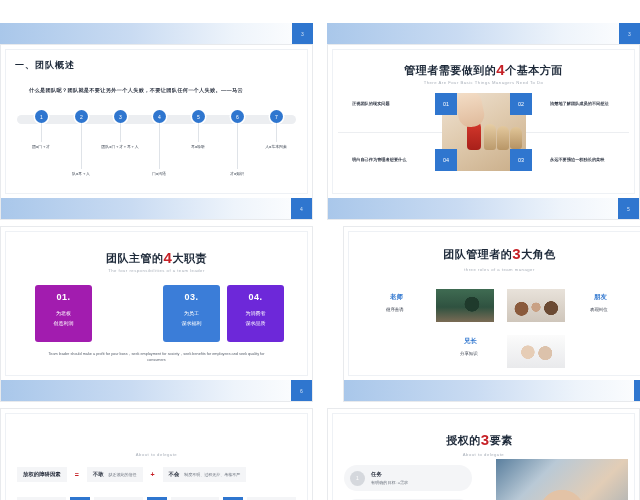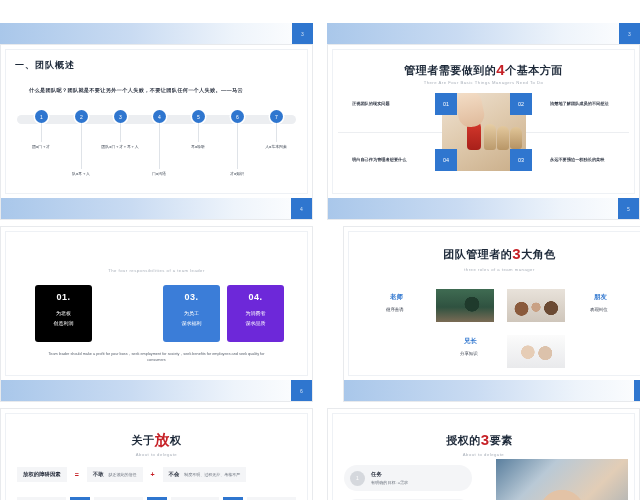--- a/index.html
+++ b/index.html
@@ -202,23 +202,26 @@
       <div class="b-txt" style="left:24px;  top:112px;">明白自己作为管理者想要什么</div>
     </div>
     <div class="footer"></div>
     <div class="pagebadge">5</div>
   </div>
 
   <div class="slide" id="slideC">
     <div class="body">
       <div class="inner-border"></div>
 
+      <div class="ctitle" style="position:absolute;left:0;right:0;top:22px;">
+        <span>团队主管的</span><span class="num">4</span><span>大职责</span>
+      </div>
       <div class="csub" style="position:absolute;left:0;right:0;top:38px;">The four responsibilities of a team leader</div>
 
-      <div class="c-card" style="left:34px; background:#000000;">
+      <div class="c-card" style="left:34px; background:#a21caf;">
         <div class="n">01.</div>
         <div class="l1">为老板</div>
         <div class="l2">创造利润</div>
       </div>
       <div class="c-card" style="left:162px; background:#3b7dd8;">
         <div class="n">03.</div>
         <div class="l1">为员工</div>
         <div class="l2">谋求福利</div>
       </div>
       <div class="c-card" style="left:226px; background:#6d28d9;">
@@ -256,23 +259,20 @@
       <div class="d-desc" style="left:116px; top:124px;">分享知识</div>
     </div>
     <div class="footer"></div>
     <div class="pagebadge">7</div>
   </div>
 
   <div class="slide" id="slideE">
     <div class="body">
       <div class="inner-border"></div>
 
-      <div class="ctitle" style="position:absolute;left:0;right:0;top:22px;">
-        <span>关于</span><span class="num">放</span><span>权</span>
-      </div>
       <div class="csub" style="position:absolute;left:0;right:0;top:40px;">About to delegate</div>
 
       <div class="e-row">
         <div class="e-chip">
           <span class="e-k">放权的障碍因素</span>
         </div>
         <div class="e-op">=</div>
         <div class="e-chip">
           <span class="e-k">不敢</span>
           <span class="e-v">缺乏彼此的信任</span>

